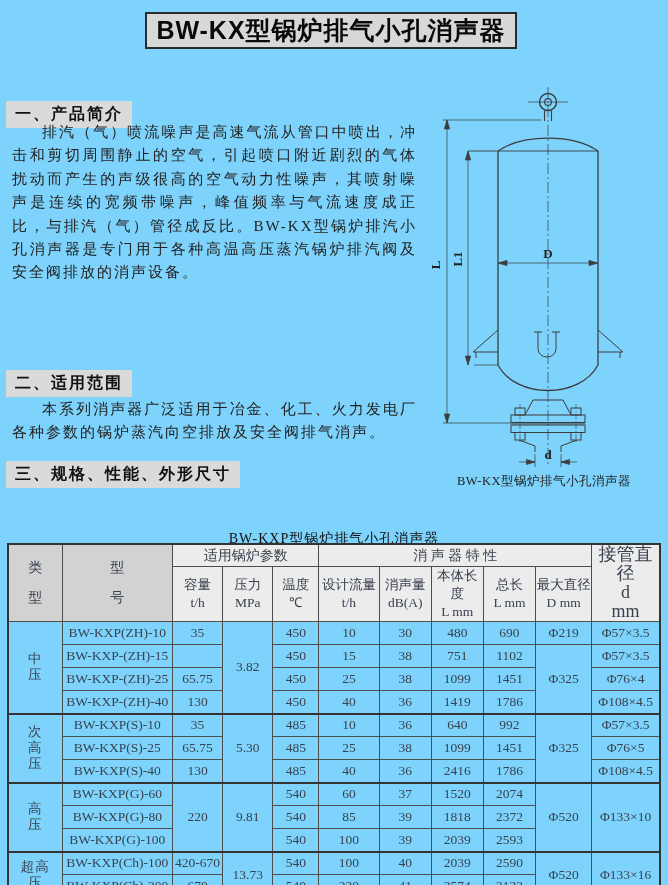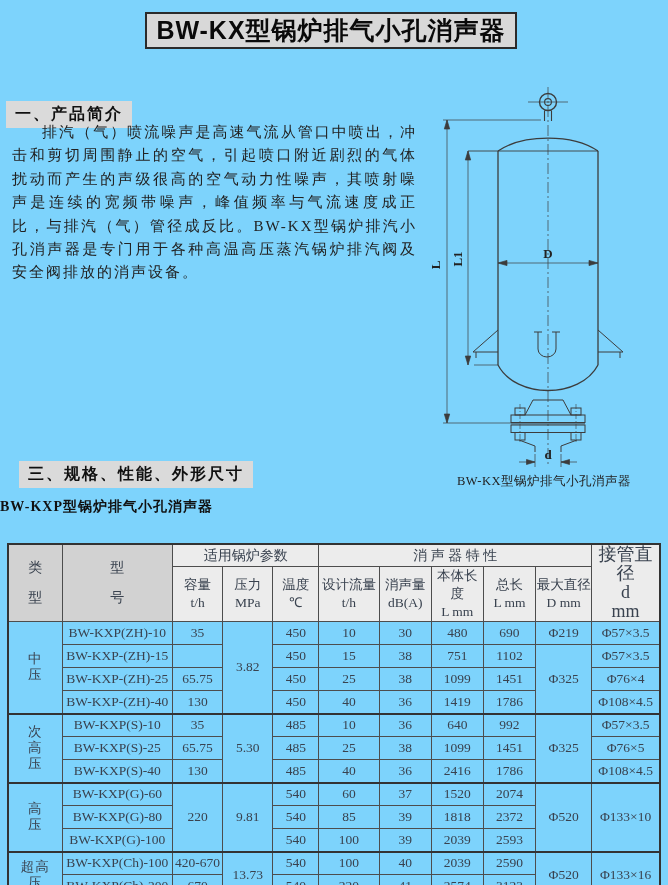--- a/index.html
+++ b/index.html
@@ -9,37 +9,37 @@
   
   .title-box{position:absolute;left:145px;top:12px;width:372px;height:37px;box-sizing:border-box;
              background:#d8d8d8;border:2px solid #2b2b2b;display:flex;align-items:center;justify-content:center;
              font-family:"Liberation Sans",sans-serif;font-weight:bold;font-size:25px;color:#0a0a0a;letter-spacing:1px;}
 
   
   .sec-head{position:absolute;background:#dadada;font-family:Liberation Serif, serif;
             font-weight:bold;font-size:16px;color:#101010;padding:3px 9px;letter-spacing:2px;}
   #s1-head{left:6px;top:101px;}
   #s2-head{left:6px;top:370px;}
-  #s3-head{left:19px;top:461px;}
+  #s3-head{left:6px;top:461px;}
 
   
   .para{position:absolute;left:12px;width:405px;margin:0;font-size:15px;line-height:23.4px;
         letter-spacing:2px;text-align:justify;text-indent:2em;color:#222;}
   #p1{top:121px;}
   #p2{top:284px;}
   #p3{top:398px;}
 
   
   .fig-svg{position:absolute;left:428px;top:85px;width:236px;height:384px;}
   .fig-caption{position:absolute;left:420px;top:473px;width:248px;text-align:center;
                font-size:12.5px;color:#222;letter-spacing:0.5px;}
 
   
-  .tbl-caption{position:absolute;left:0;top:498px;width:668px;
-               font-weight:bold;font-size:14px;color:#111;letter-spacing:1px;}
+  .tbl-caption{position:absolute;left:0;top:530px;width:668px;text-align:center;
+               font-weight:normal;font-size:14px;color:#111;letter-spacing:1px;}
   table.spec{position:absolute;left:7px;top:543px;width:654px;border-collapse:collapse;table-layout:fixed;
              color:#39424f;border:2px solid #333;}
   table.spec th,table.spec td{border:1px solid #4d4d4d;text-align:center;vertical-align:middle;
              padding:0;white-space:pre-line;font-weight:normal;overflow:hidden;}
   table.spec td{font-size:13.5px;line-height:16px;}
   thead tr.hr1{height:22px;}
   thead tr.hr2{height:43px;}
   tbody tr{height:23px;}
   tbody tr.sec td{border-top:2px solid #333;}
   .hd{background:#ececec;font-size:14px;line-height:19px;}
@@ -53,20 +53,22 @@
 </head>
 <body>
 
 <div class="page">
 
   <div class="title-box">BW-KX型锅炉排气小孔消声器</div>
 
   <div class="sec-head" id="s1-head">一、产品简介</div>
   <p class="para" id="p1">排汽（气）喷流噪声是高速气流从管口中喷出，冲击和剪切周围静止的空气，引起喷口附近剧烈的气体扰动而产生的声级很高的空气动力性噪声，其喷射噪声是连续的宽频带噪声，峰值频率与气流速度成正比，与排汽（气）管径成反比。BW-KX型锅炉排汽小孔消声器是专门用于各种高温高压蒸汽锅炉排汽阀及安全阀排放的消声设备。</p>
 
+  <div class="sec-head" id="s2-head">二、适用范围</div>
+  <p class="para" id="p3">本系列消声器广泛适用于冶金、化工、火力发电厂各种参数的锅炉蒸汽向空排放及安全阀排气消声。</p>
 
   <div class="sec-head" id="s3-head">三、规格、性能、外形尺寸</div>
 
   <svg class="fig-svg" viewBox="0 0 236 384">
     <g stroke="#3c3c3c" fill="none">
 
       <line x1="120" y1="2" x2="120" y2="382" stroke-width="0.7" stroke-dasharray="11,3,2,3"></line>
 
       <g>
         <line x1="100" y1="17" x2="140" y2="17" stroke-width="0.7"></line>

